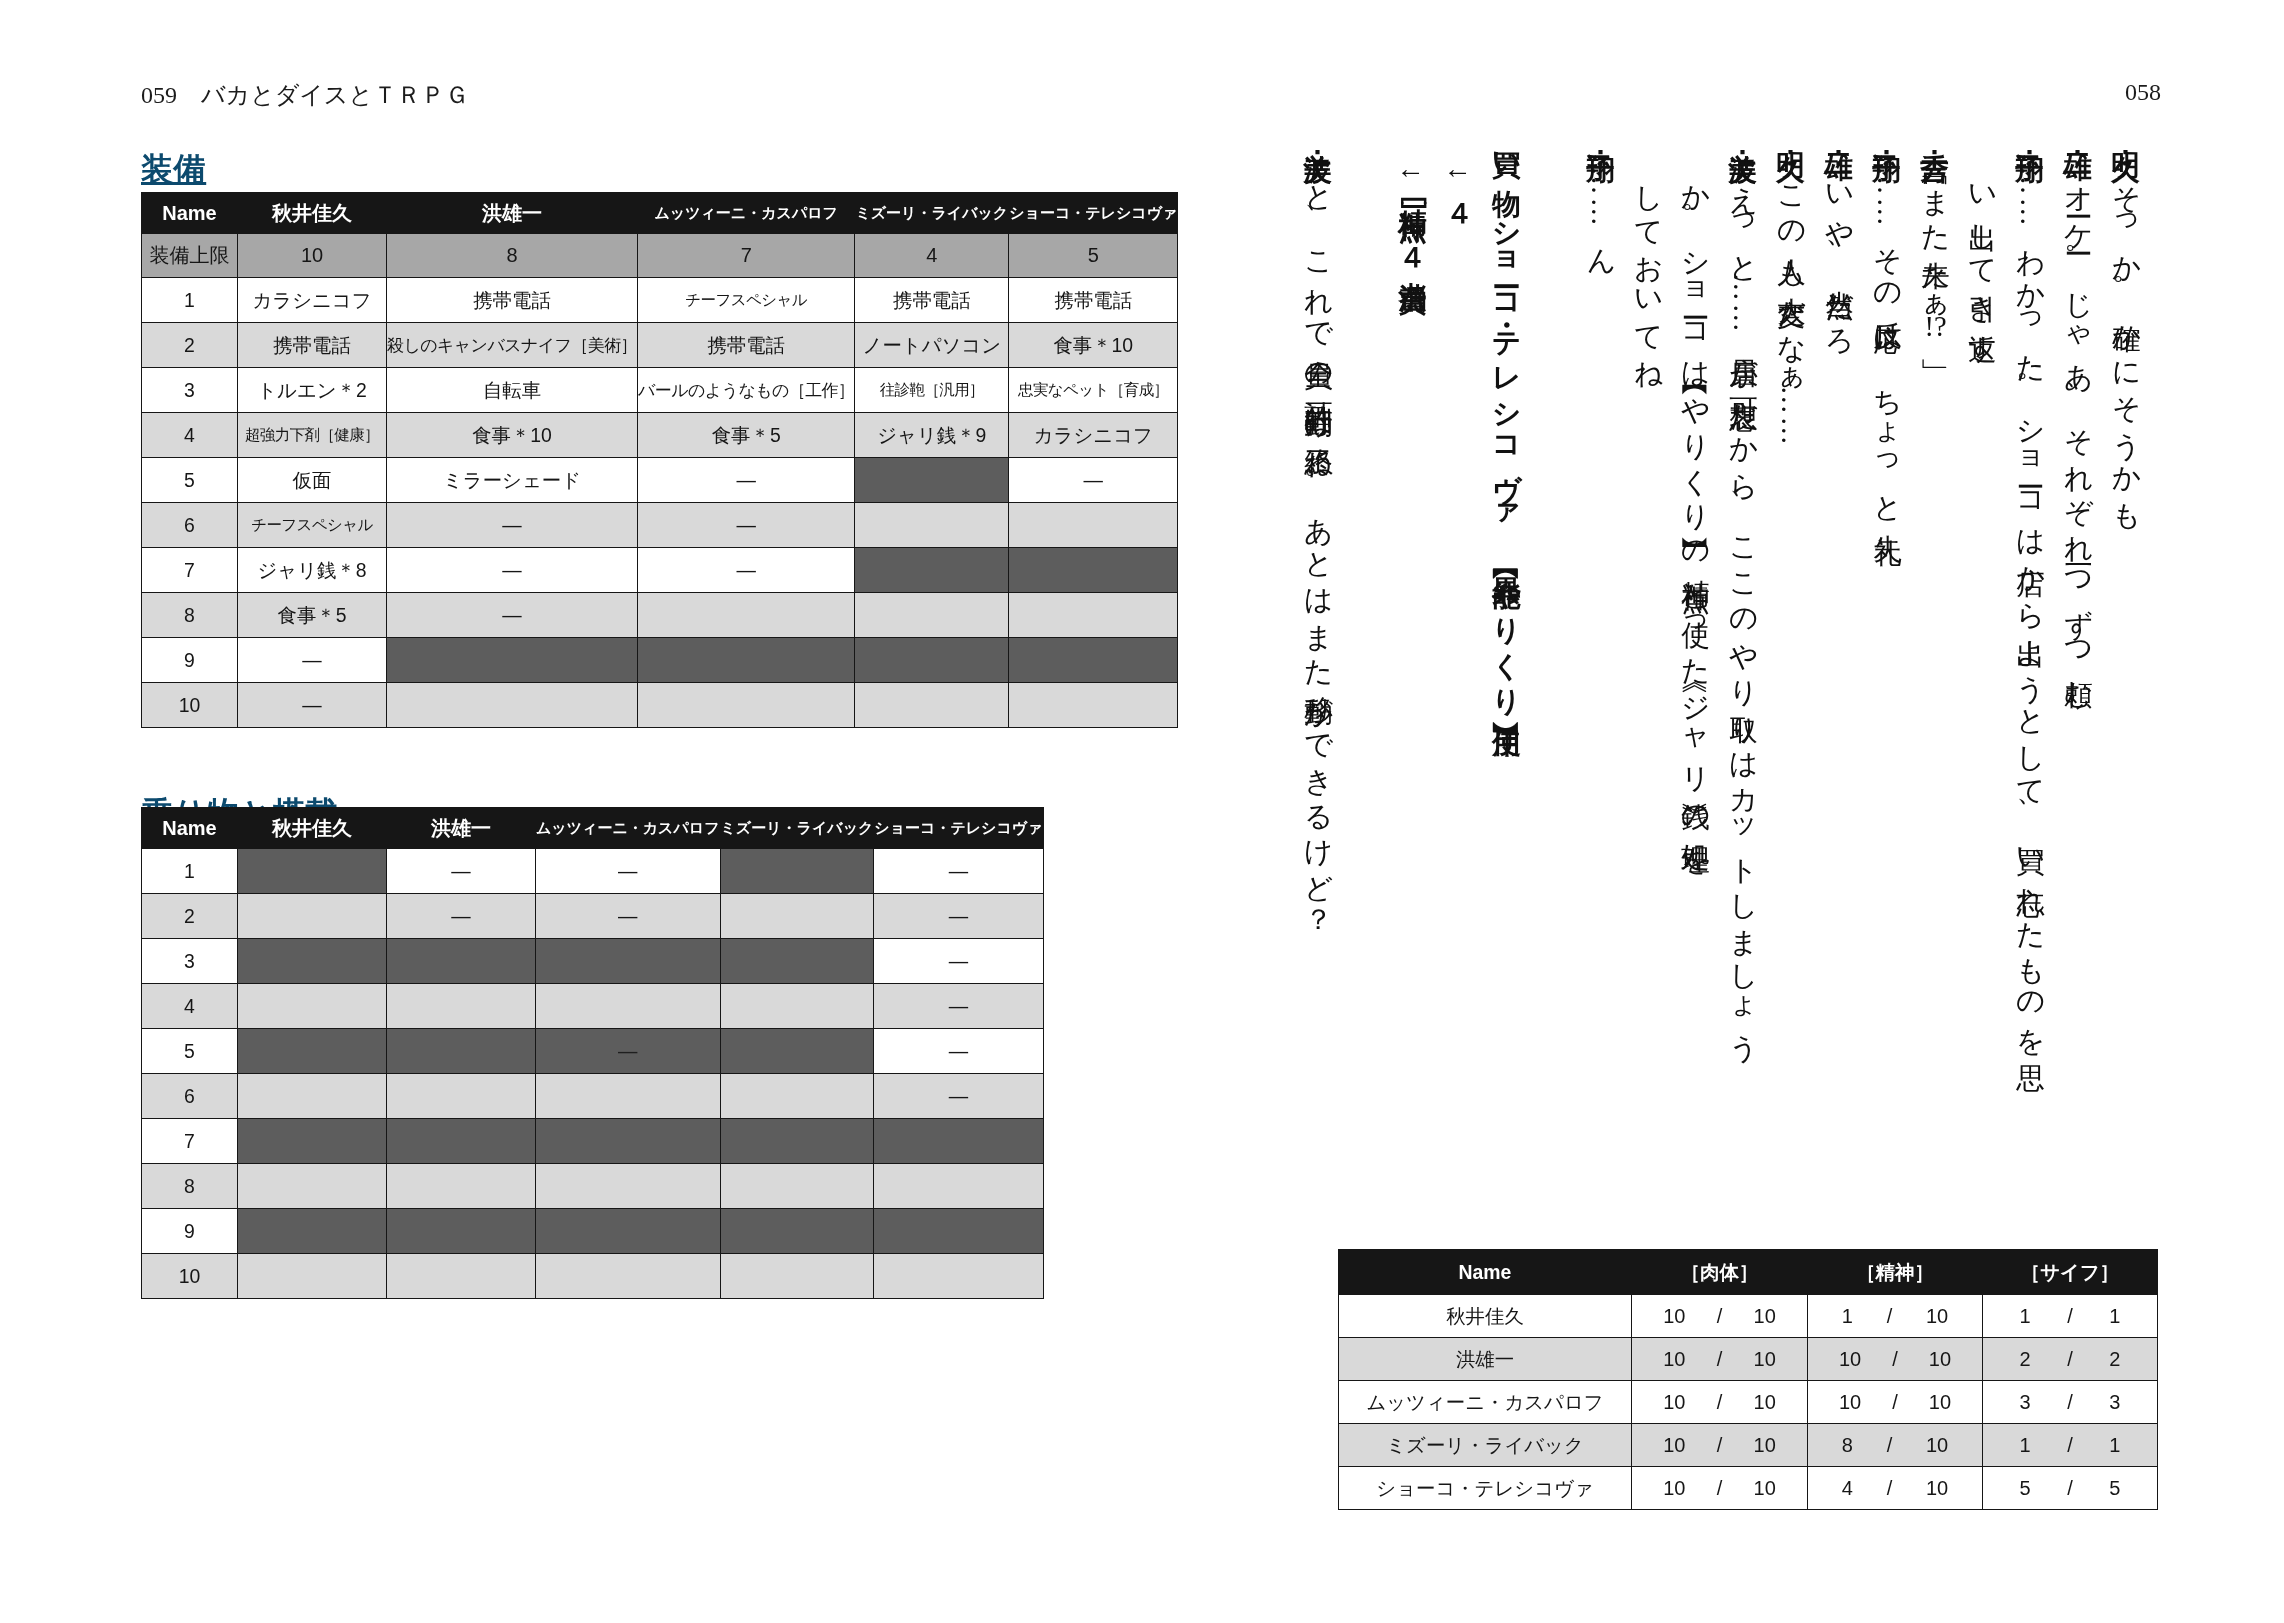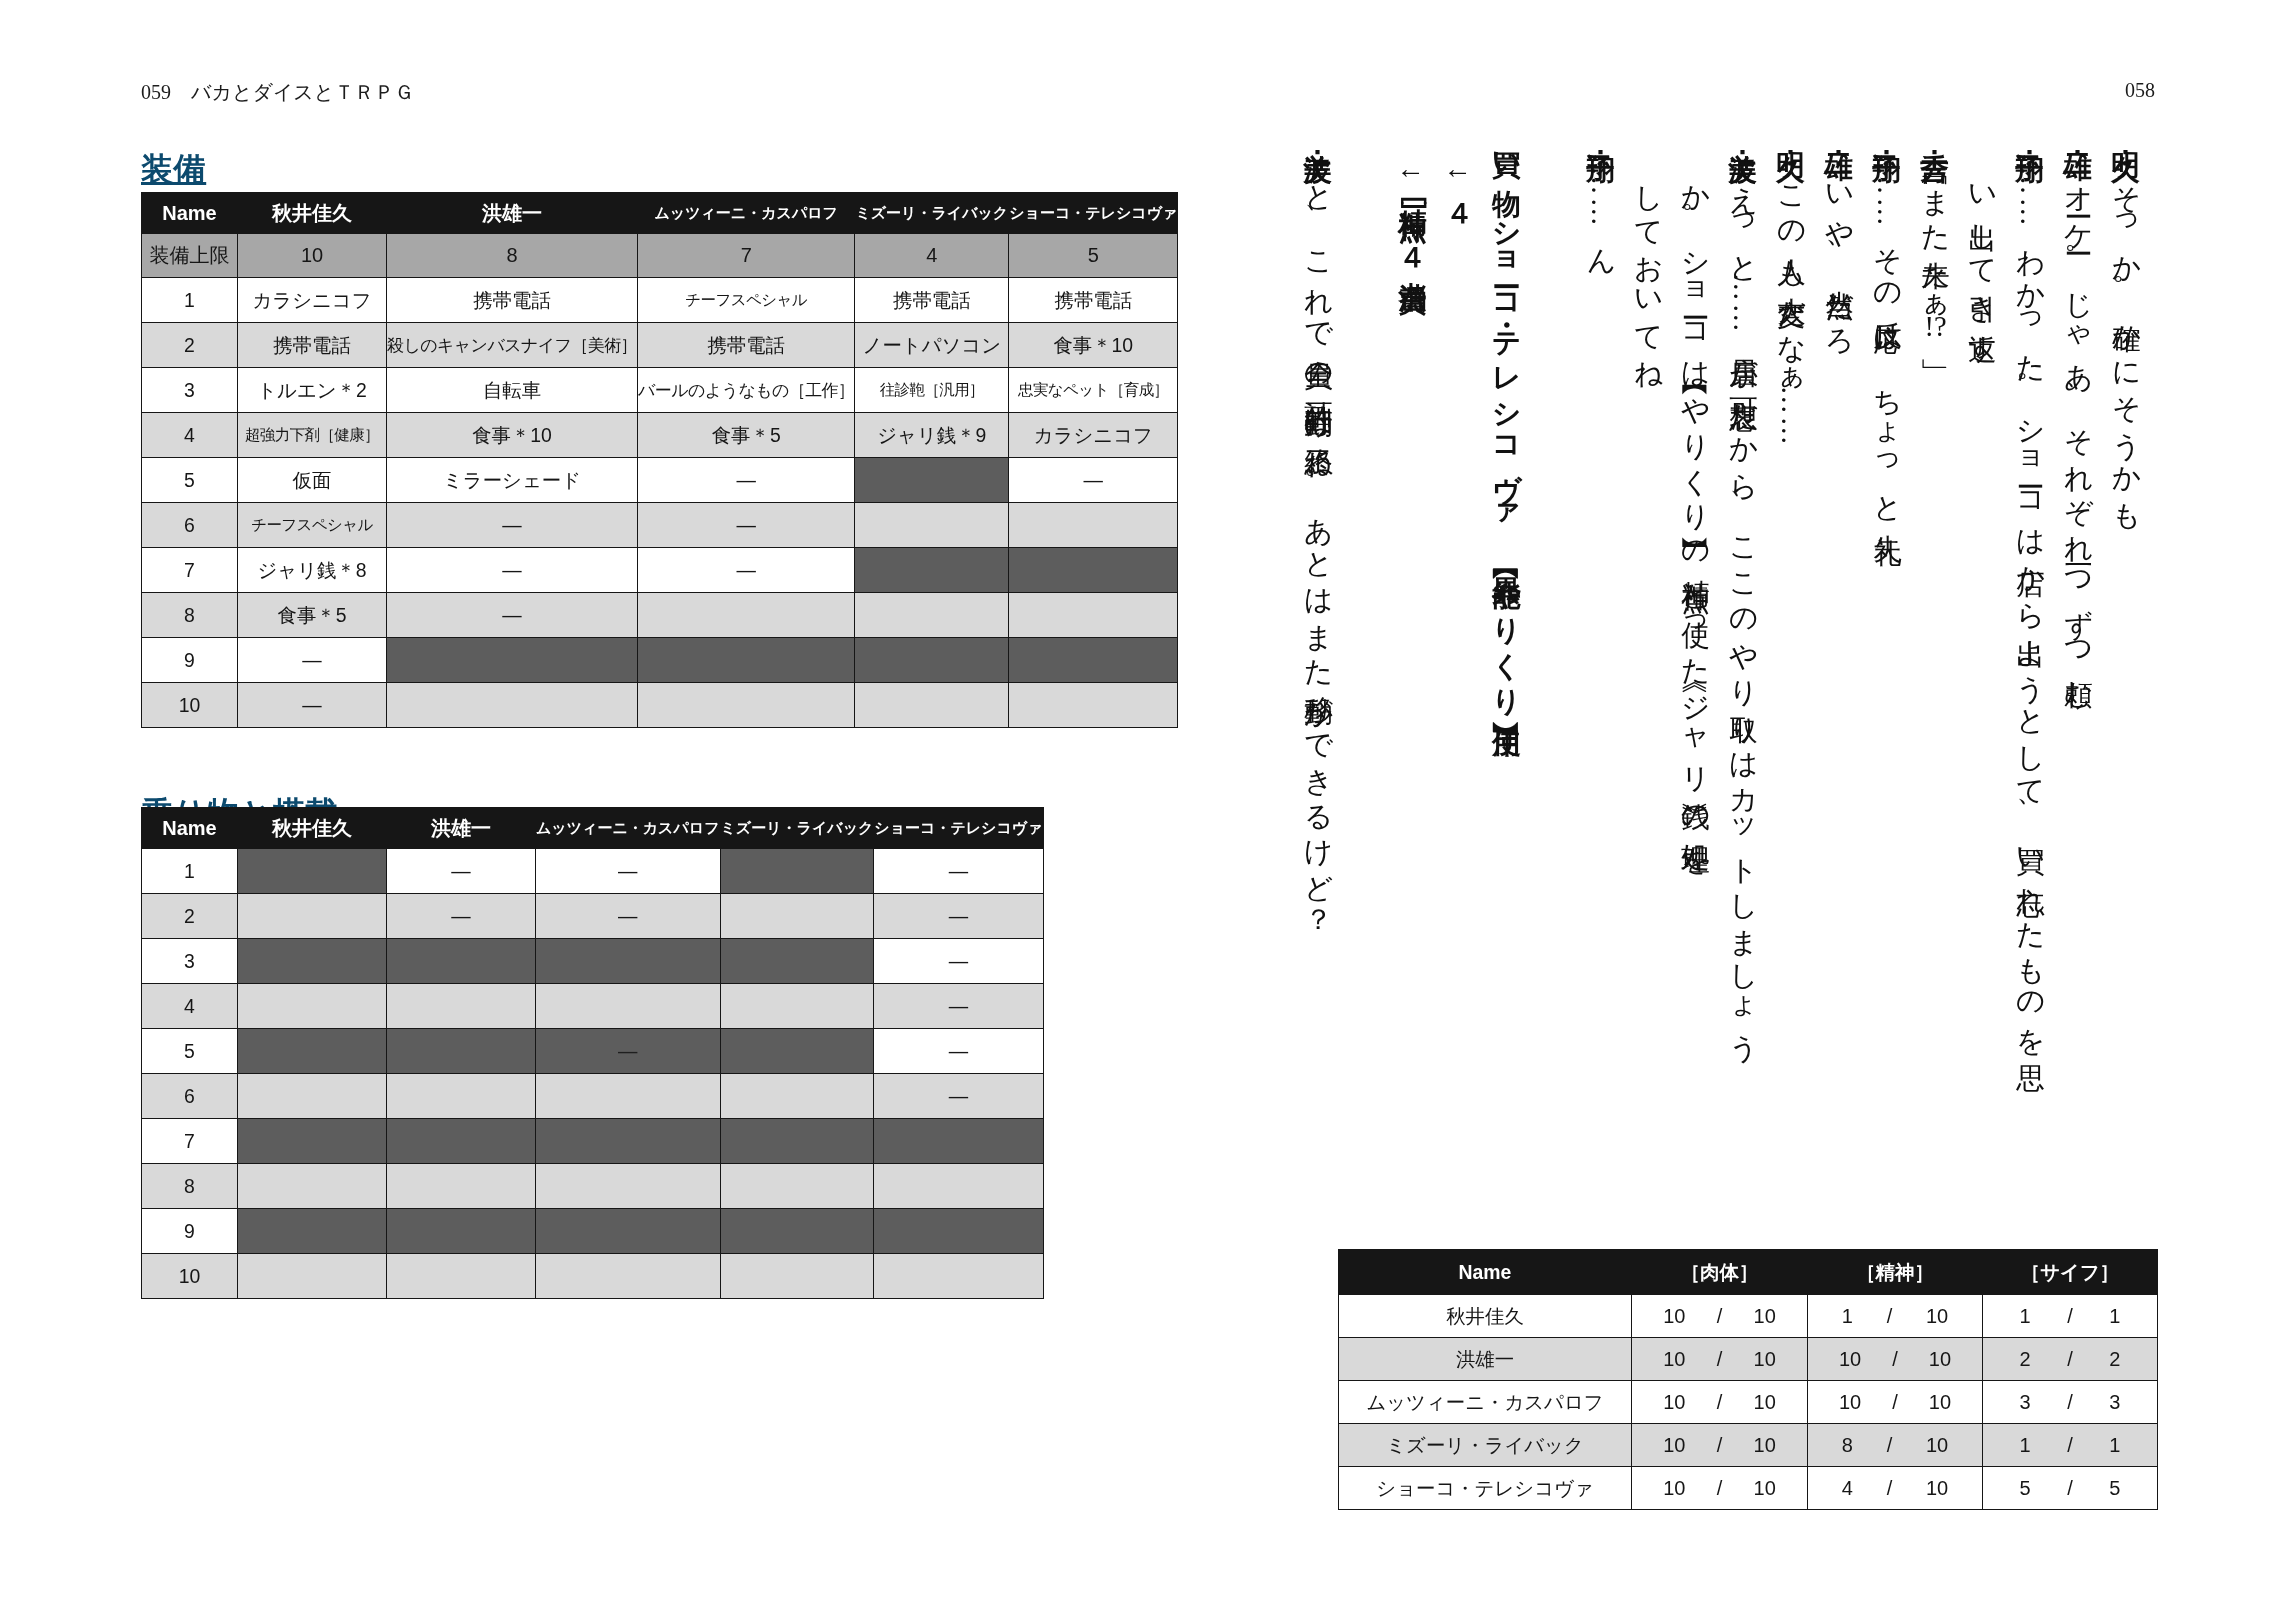--- a/index.html
+++ b/index.html
@@ -1,21 +1,21 @@
 <!DOCTYPE html>
 <html style="font-size:10.4px"><head>
 <meta charset="utf-8">
 <style>
   html,body{margin:0;padding:0;}
   body{width:2284px;height:1623px;background:#f4f4f2;position:relative;
        font-family:"Liberation Sans",sans-serif;color:#161616;}
   .spread{position:absolute;left:0;top:0;width:2284px;height:1623px;background:#ffffff;overflow:hidden;}
 
   
-  .phead{position:absolute;font-family:"Liberation Serif",serif;font-size:20px;color:#1c1c1c;white-space:pre;}
+  .phead{position:absolute;font-family:"Liberation Serif",serif;font-size:24px;color:#1c1c1c;white-space:pre;}
   .phead.left{left:141px;top:79px;}
   .phead.right{left:2125px;top:79px;}
 
   
   .sec-title{position:absolute;font-weight:bold;font-size:32px;letter-spacing:0.6px;color:#0c4a6e;text-decoration:underline;}
 
   
   table{border-collapse:collapse;position:absolute;table-layout:fixed;}
   .gridtab col.c0{width:96px;}
   .gridtab col.cc{width:149px;}

